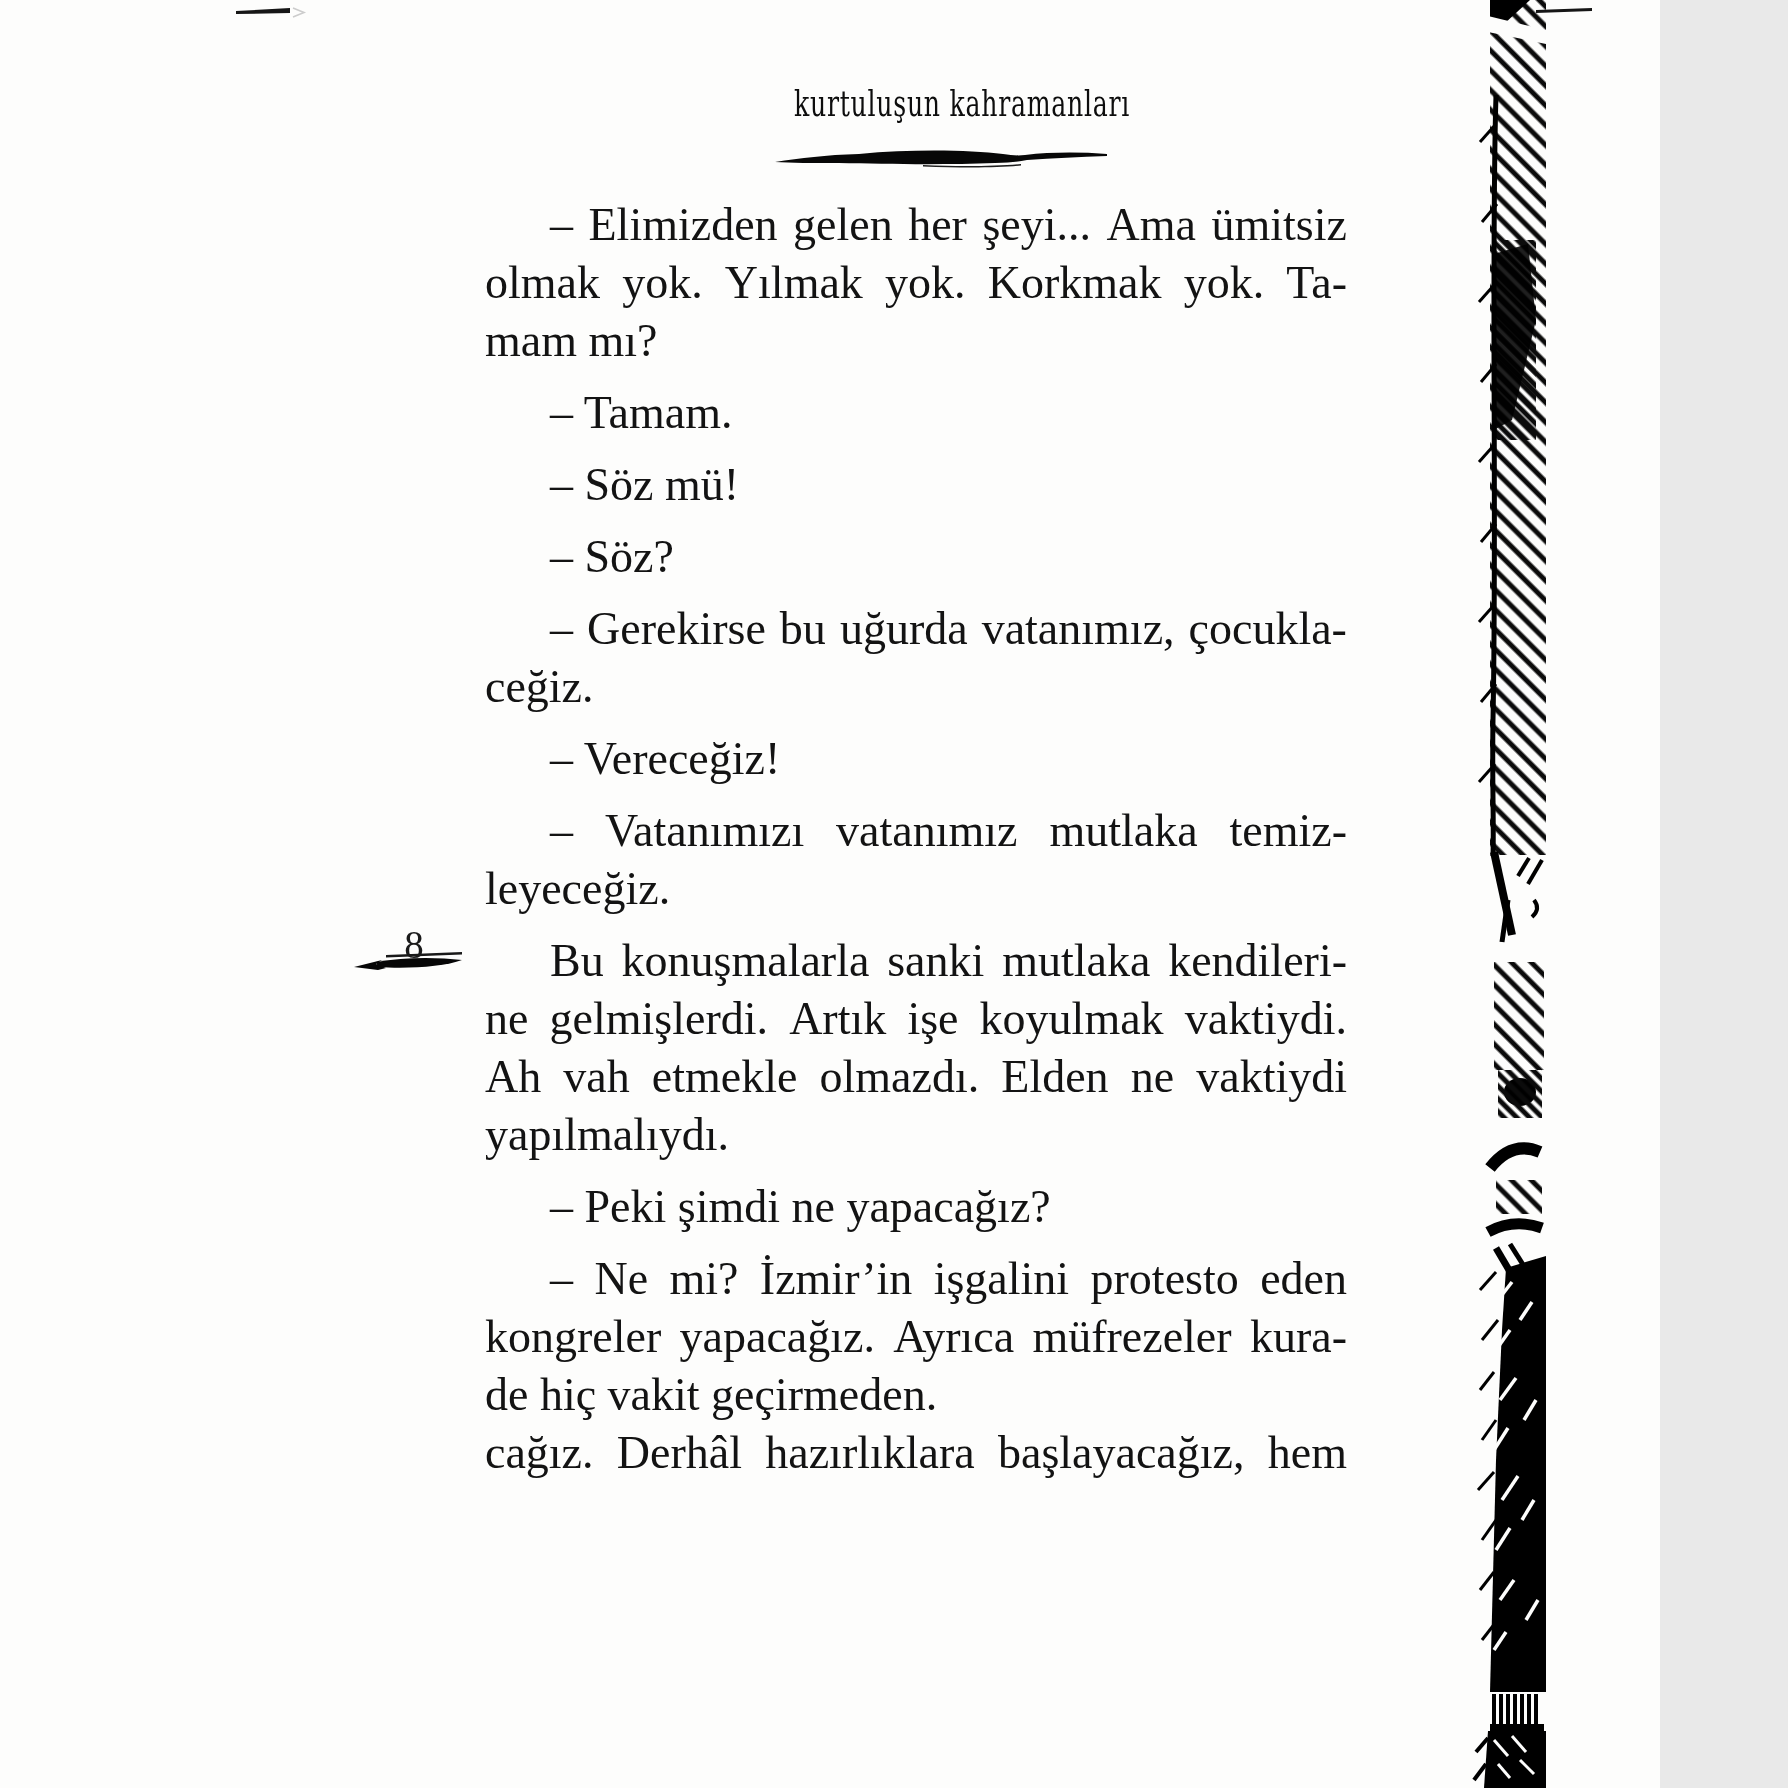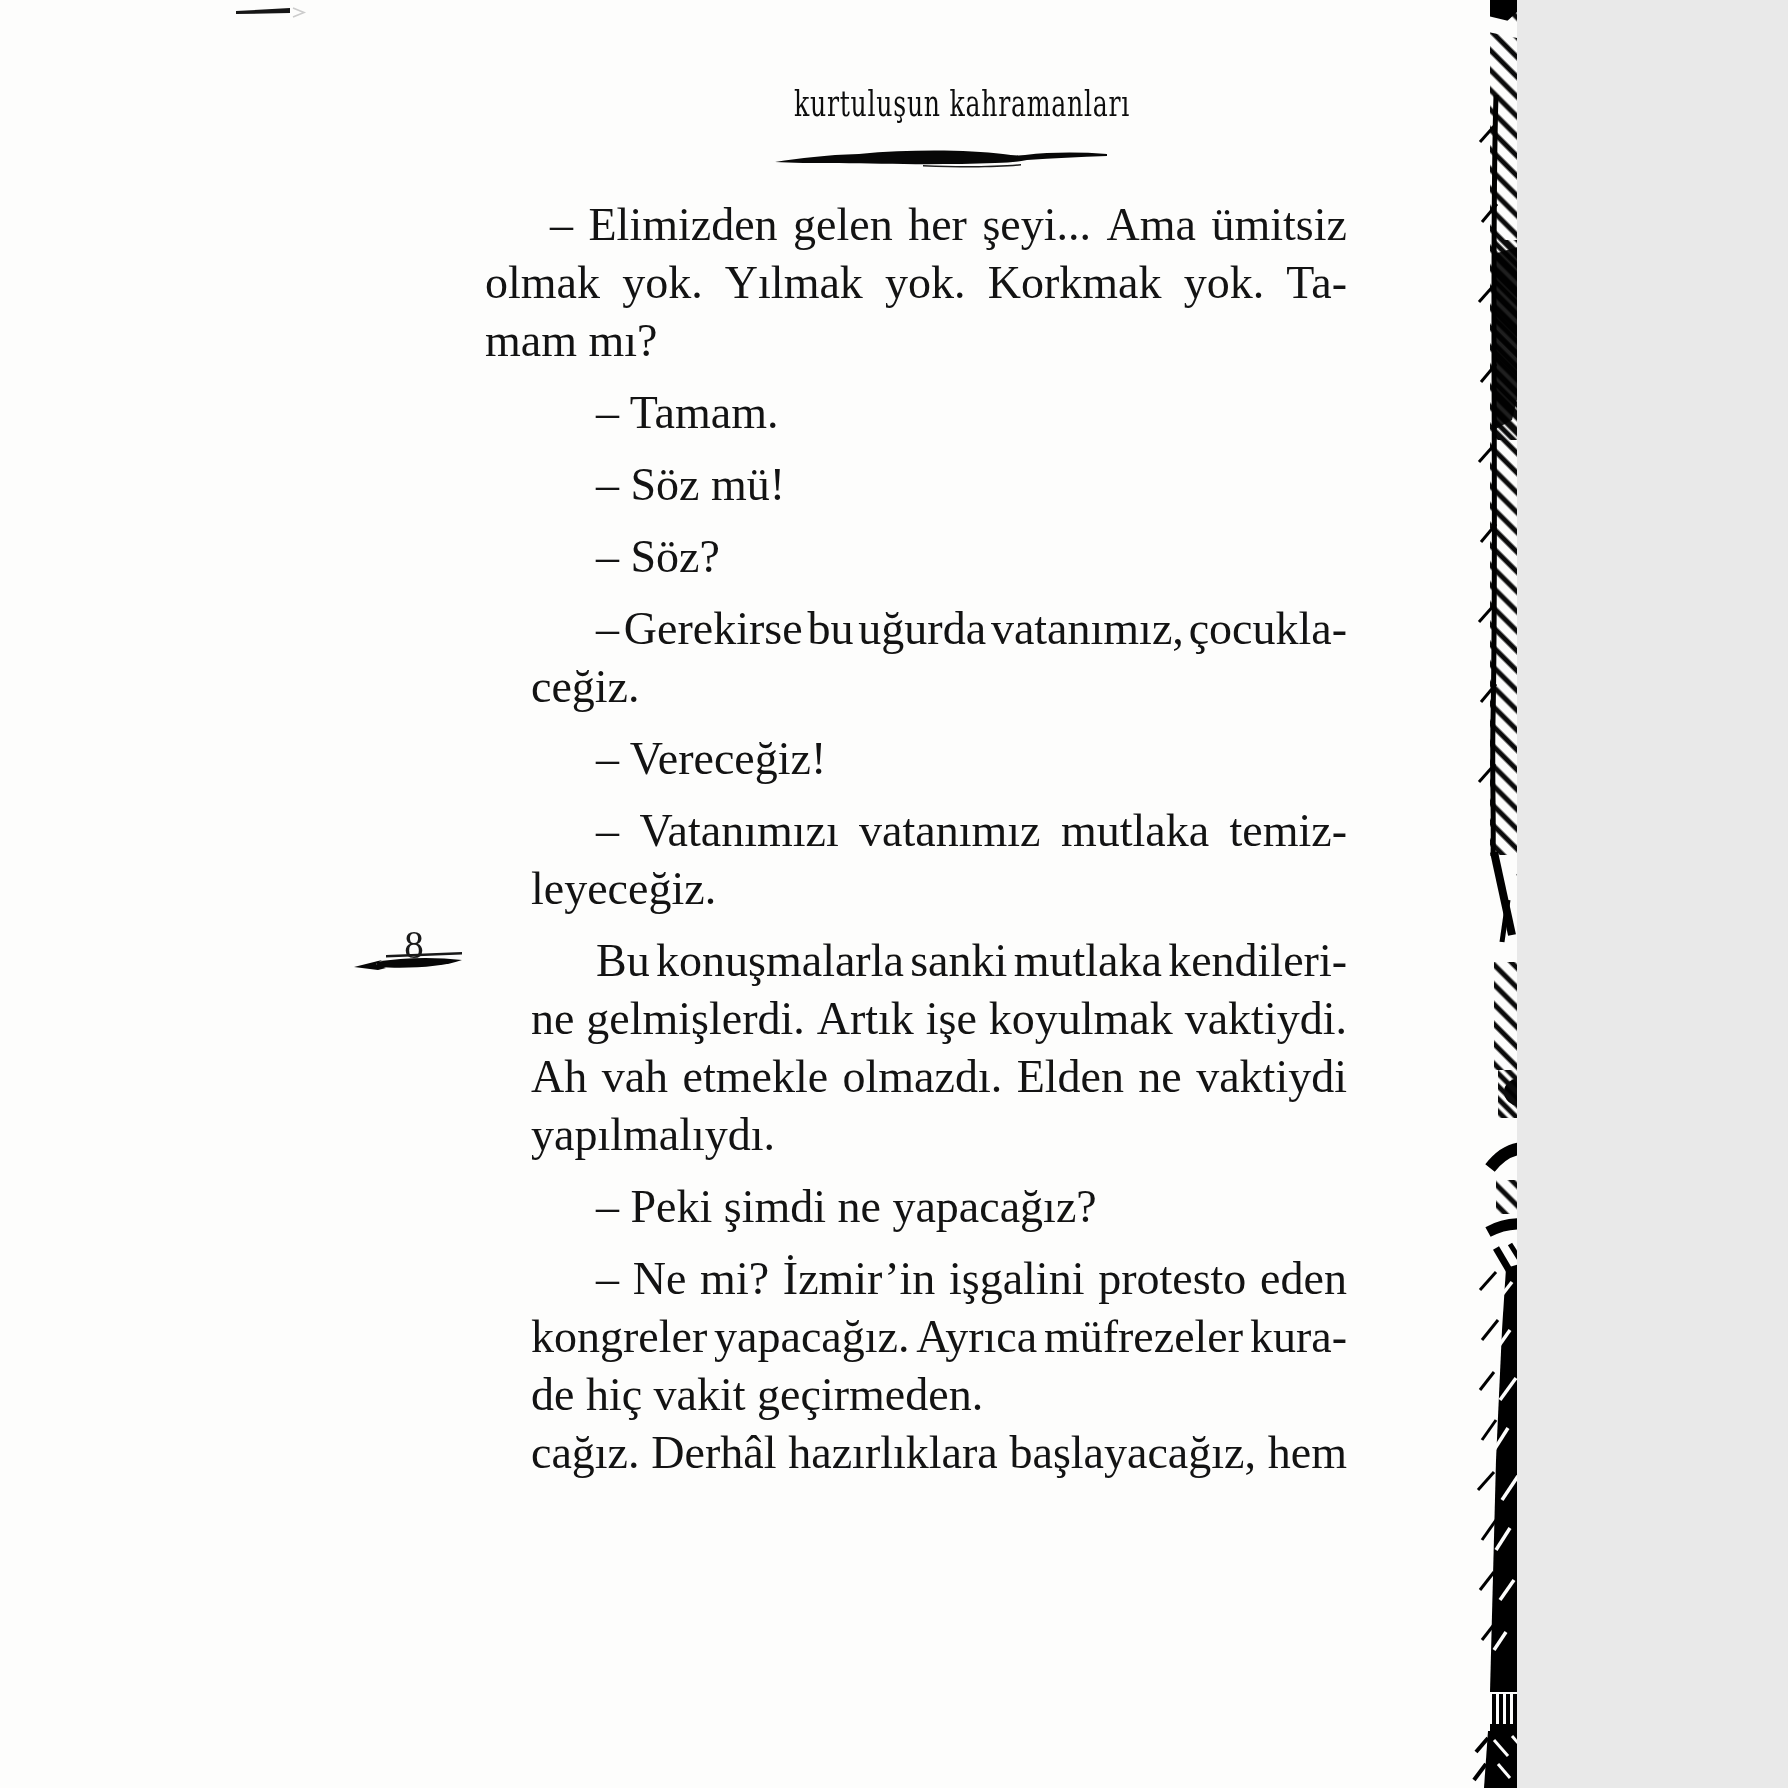--- a/index.html
+++ b/index.html
@@ -1,31 +1,31 @@
 <!DOCTYPE html>
 <html><head>
 <meta charset="utf-8">
 <style>
   html,body { margin:0; padding:0; background:#e9e9e9; }
   .canvas {
-    position:relative; width:1517px; height:1788px;
+    position:relative; width:1660px; height:1788px;
     background:#fdfdfc; overflow:hidden;
     font-family:"Liberation Serif", serif; color:#131313;
   }
   
   .running-header {
     position:absolute; left:738px; top:84px; width:400px;
     text-align:center; font-family:"DejaVu Serif", serif;
     font-size:35px; letter-spacing:1px; white-space:nowrap;
     transform:scaleX(0.72); transform-origin:center top; color:#0d0d0d;
   }
   .header-flourish { position:absolute; left:773px; top:146px; }
   
   .text-block { position:absolute; left:485px; top:196px; width:862px; font-size:46px; line-height:58px; }
-  .para + .para { margin-top:14px;margin-left:46px; }
+  .para + .para { margin-top:14px; }
   .line { height:58px; white-space:nowrap; }
   .line.just { display:flex; justify-content:space-between; white-space:normal; }
   .line.indent:not(.just) { text-indent:65px; }
   .line.just.indent { padding-left:65px; }
   
   .folio-number {
     position:absolute; left:388px; top:922px; width:52px;
     text-align:center; font-size:39px; color:#1a1a1a;
   }
   .folio-flourish { position:absolute; left:352px; top:950px; }

